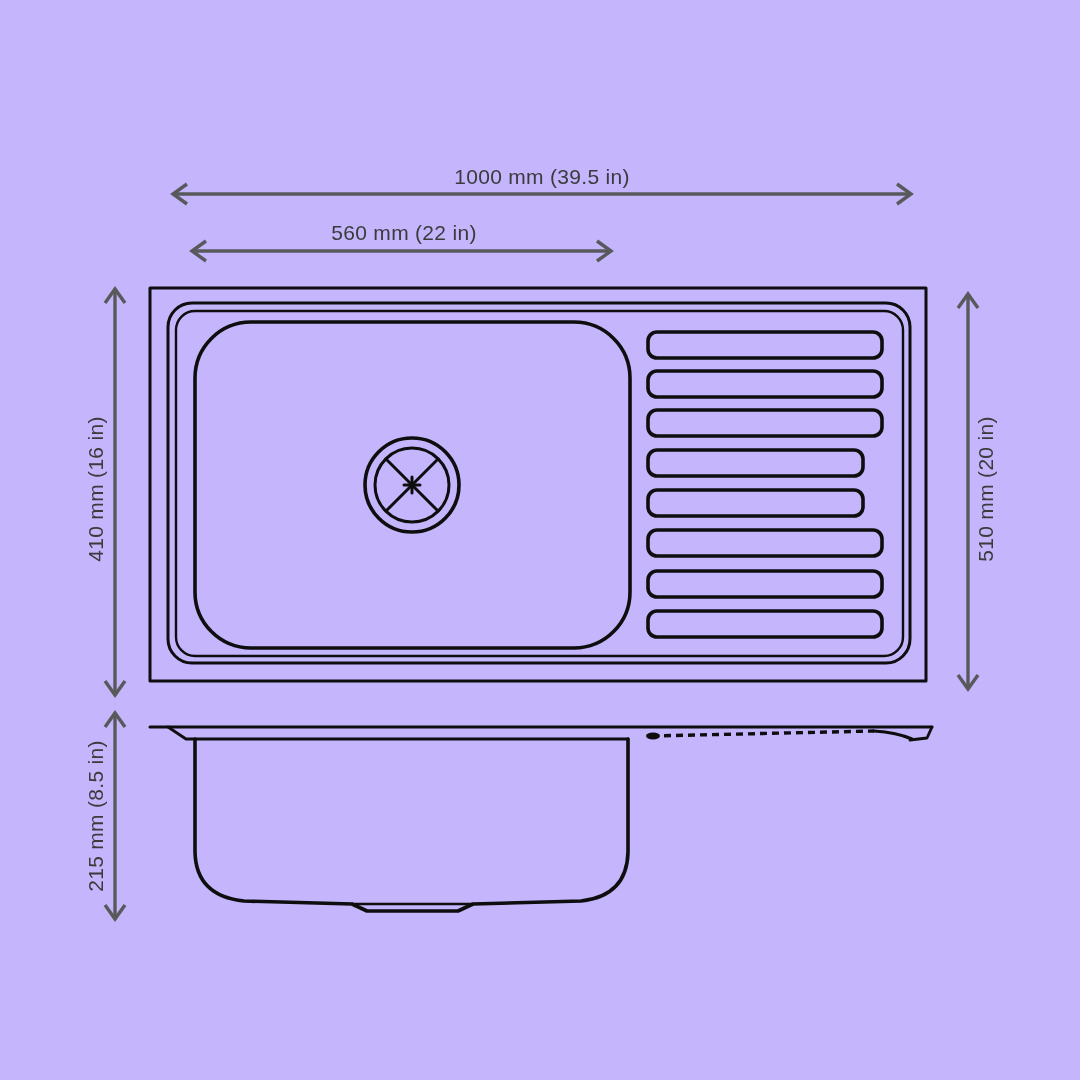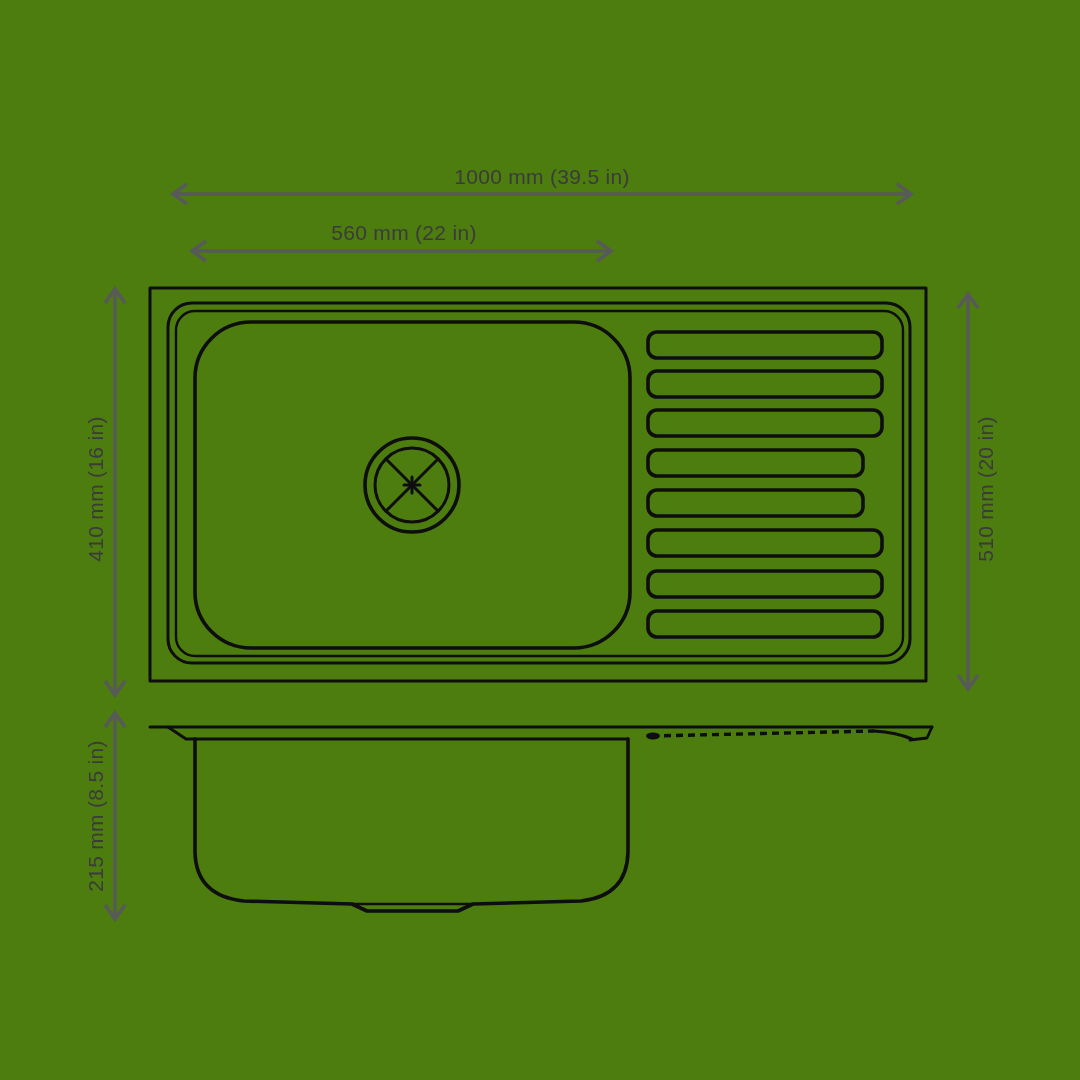--- a/index.html
+++ b/index.html
@@ -8,21 +8,21 @@
     background: #ffffff;
     width: 1080px;
     height: 1080px;
     overflow: hidden;
     font-family: "Liberation Sans", sans-serif;
   }
   .stage {
     position: relative;
     width: 1080px;
     height: 1080px;
-    background: #4d7c0f;
+    background: #c4b5fd;
   }
   svg { display: block; }
 
   
   .ln        { stroke: #0e0e0e; fill: none; stroke-width: 3;   stroke-linejoin: round; stroke-linecap: round; }
   .ln-thin   { stroke: #0e0e0e; fill: none; stroke-width: 2.4; stroke-linejoin: round; stroke-linecap: round; }
   .ln-bowl   { stroke: #0e0e0e; fill: none; stroke-width: 3.6; stroke-linejoin: round; stroke-linecap: round; }
   .ln-rib    { stroke: #0e0e0e; fill: none; stroke-width: 3.6; }
   .ln-dash   { stroke: #0e0e0e; fill: none; stroke-width: 3.4; stroke-dasharray: 7 5; }
 

